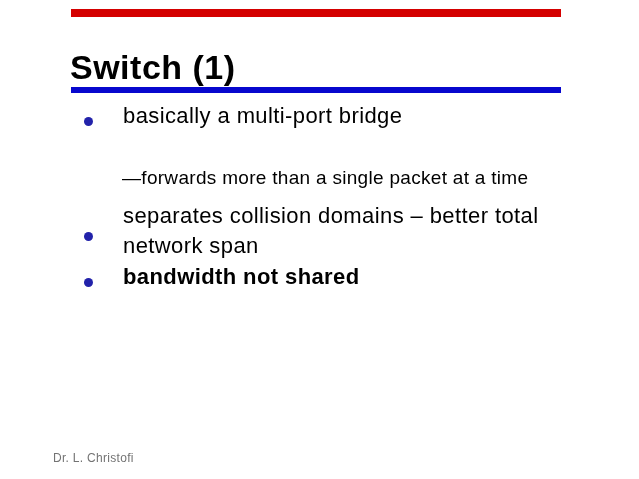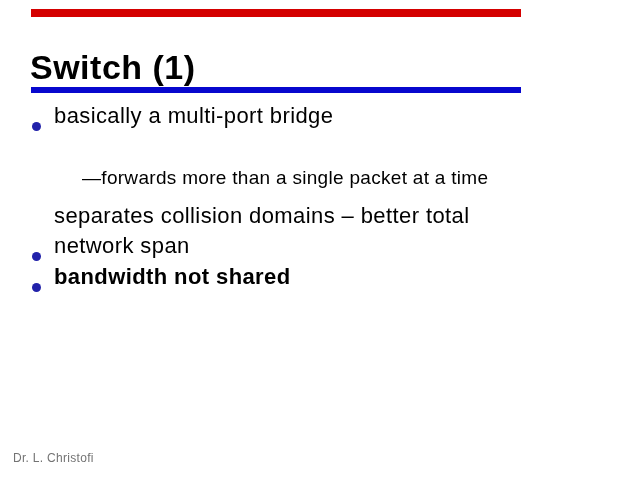--- a/index.html
+++ b/index.html
@@ -7,20 +7,21 @@
     padding: 0;
     background: #ffffff;
   }
   .slide {
     position: relative;
     width: 521px;
     height: 479px;
     background: #ffffff;
     overflow: hidden;
     font-family: "Liberation Sans", "DejaVu Sans", sans-serif;
+    margin-left: 40px;
   }
   .top-accent-bar {
     position: absolute;
     left: 31px;
     top: 9px;
     width: 604px;
     height: 8px;
     background: #d40000;
   }
   .slide-title {
@@ -37,23 +38,24 @@
   .title-rule {
     position: absolute;
     left: 31px;
     top: 87px;
     width: 572px;
     height: 6px;
     background: #0707ce;
   }
   .bullet-item {
     position: absolute;
-    left: 32px;
+    left: 44px;
     display: flex;
-    align-items: flex-end;
+    align-items: center;
+    gap: 17px;
   }
   .bullet-dot {
     flex: 0 0 auto;
     width: 9px;
     height: 9px;
     border-radius: 50%;
     background: #2222aa;
     margin-top: 11px;
   }
   .bullet-text {

